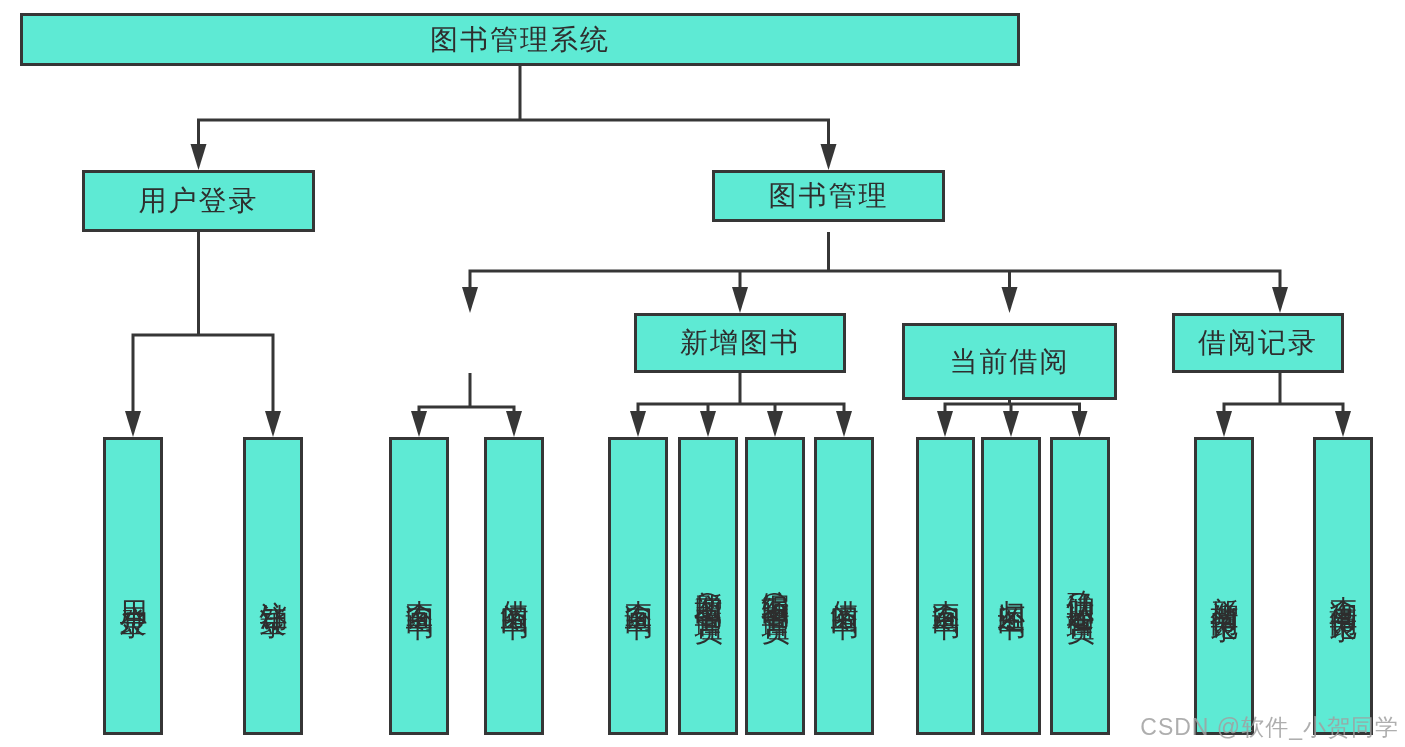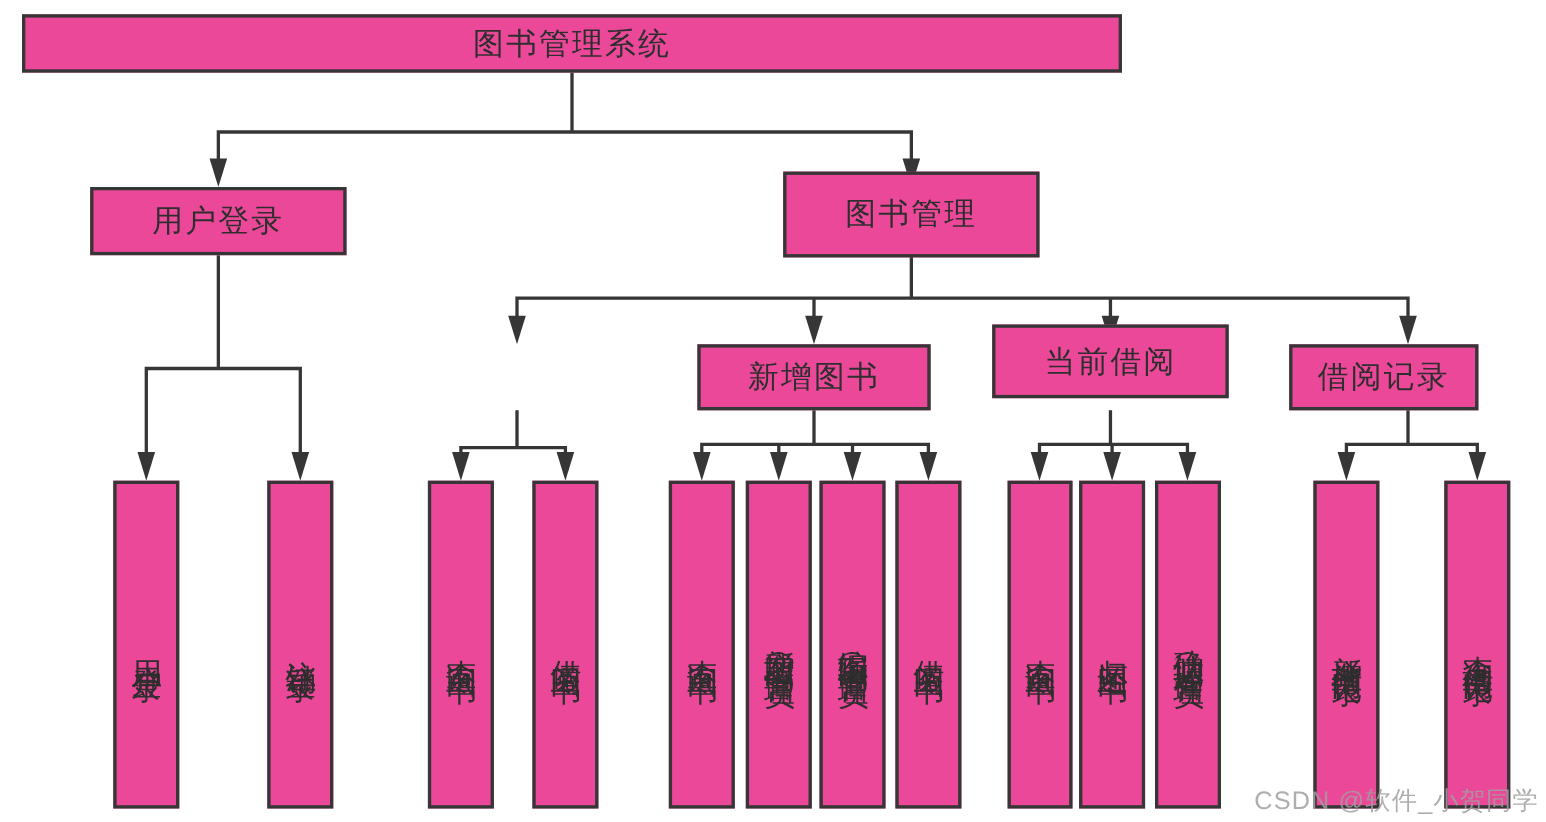--- a/index.html
+++ b/index.html
@@ -14,21 +14,21 @@
   .connectors {
     position: absolute;
     left: 0; top: 0;
     width: 1405px; height: 747px;
     pointer-events: none;
   }
   .node {
     position: absolute;
     box-sizing: border-box;
     border: 3px solid #363636;
-    background: #ec4899;
+    background: #5eead4;
     display: flex;
     align-items: center;
     justify-content: center;
     color: #2e2e2e;
     text-align: center;
   }
   .node.h span {
     font-size: 28px;
     letter-spacing: 2px;
     white-space: nowrap;
@@ -97,28 +97,28 @@
     </g>
   </svg>
 
   <div class="node h" style="left:20px; top:13px; width:1000px; height:53px">
     <span>图书管理系统</span>
   </div>
 
   <div class="node h" style="left:82px; top:170px; width:233px; height:62px">
     <span>用户登录</span>
   </div>
-  <div class="node h" style="left:712px; top:156px; width:233px; height:78px">
+  <div class="node h" style="left:712px; top:170px; width:233px; height:52px">
     <span>图书管理</span>
   </div>
 
   <div class="node h" style="left:634px; top:313px; width:212px; height:60px">
     <span>新增图书</span>
   </div>
-  <div class="node h" style="left:902px; top:295px; width:215px; height:67px">
+  <div class="node h" style="left:902px; top:323px; width:215px; height:77px">
     <span>当前借阅</span>
   </div>
   <div class="node h" style="left:1172px; top:313px; width:172px; height:60px">
     <span>借阅记录</span>
   </div>
 
   <div class="node v" style="left:103px; top:437px; width:60px; height:298px">
     <span>用户登录</span>
   </div>
   <div class="node v" style="left:243px; top:437px; width:60px; height:298px">

